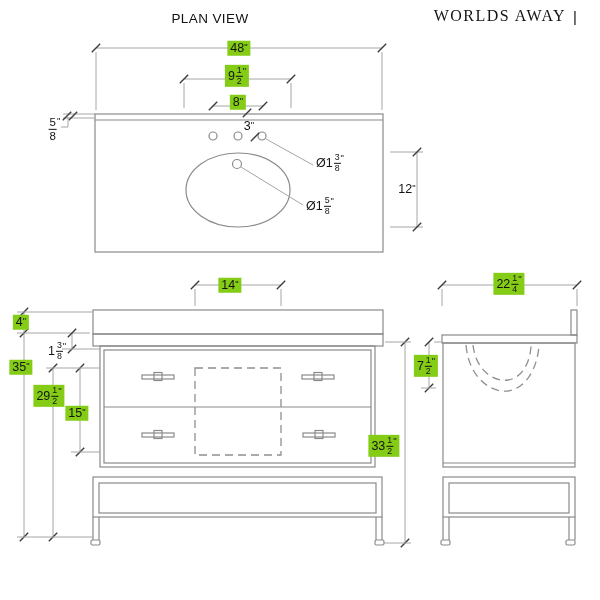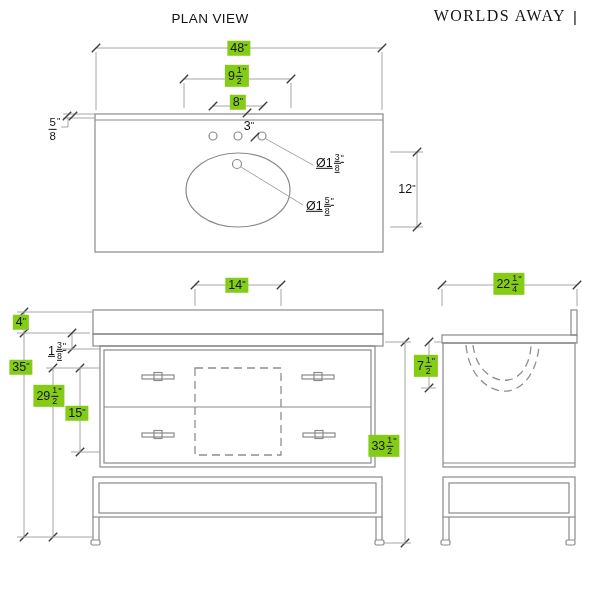--- a/index.html
+++ b/index.html
@@ -12,21 +12,21 @@
     stroke:#8a8a8a;fill:none;stroke-width:1.2;}
   .dashedg rect,.dashedg path{stroke:#8f8f8f;fill:none;stroke-width:1.3;stroke-dasharray:8 5;}
   .dimg line,.dimg polyline{stroke:#a6a6a6;fill:none;stroke-width:1;}
   #tick line{stroke:#3c3c3c;stroke-width:1.4;}
   .foot{fill:#707070;stroke:#5a5a5a;stroke-width:.8;}
 
   
   .dim-label{position:absolute;z-index:2;display:inline-flex;align-items:center;
     transform:translate(-50%,-50%);font-size:12.5px;line-height:1;white-space:nowrap;}
   .dim-label.bg{background:#84cc16;padding:1px 3px;}
-  .dim-label.la{transform:translateY(-50%);text-decoration:underline;}
+  .dim-label.la{transform:translateY(-50%);}
   .frac{display:inline-flex;flex-direction:column;align-items:center;
         font-size:8.8px;line-height:1.1;margin-left:1px;}
   .frac .num{border-bottom:1px solid #141414;padding:0 1px;}
   .big .frac{font-size:11.5px;}
   .unit{font-size:9.5px;align-self:flex-start;margin-top:0;}
   .view-title{position:absolute;z-index:2;transform:translate(-50%,-50%);
     font-size:13.5px;letter-spacing:.4px;}
   .brand-row{position:absolute;z-index:2;top:7px;right:23px;display:flex;
     align-items:center;gap:7px;justify-content:center;}
   .brand-name{font-family:"Liberation Serif",serif;font-size:16px;letter-spacing:1.5px;}
@@ -251,21 +251,21 @@
         <span class="num">5</span>
         <span class="den">8</span>
       </span>
       <span class="unit">"</span>
   </span>
   <span class="dim-label" style="left:407px;top:189px">
     <span>12</span>
       <span class="unit">"</span>
   </span>
 
-  <span class="dim-label bg" style="left:237px;top:285px">
+  <span class="dim-label bg" style="left:230px;top:285px">
     <span>14</span>
       <span class="unit">"</span>
   </span>
   <span class="dim-label bg" style="left:21px;top:322px">
     <span>4</span>
       <span class="unit">"</span>
   </span>
   <span class="dim-label la" style="left:48px;top:351px">
     <span>1</span>
       <span class="frac">

